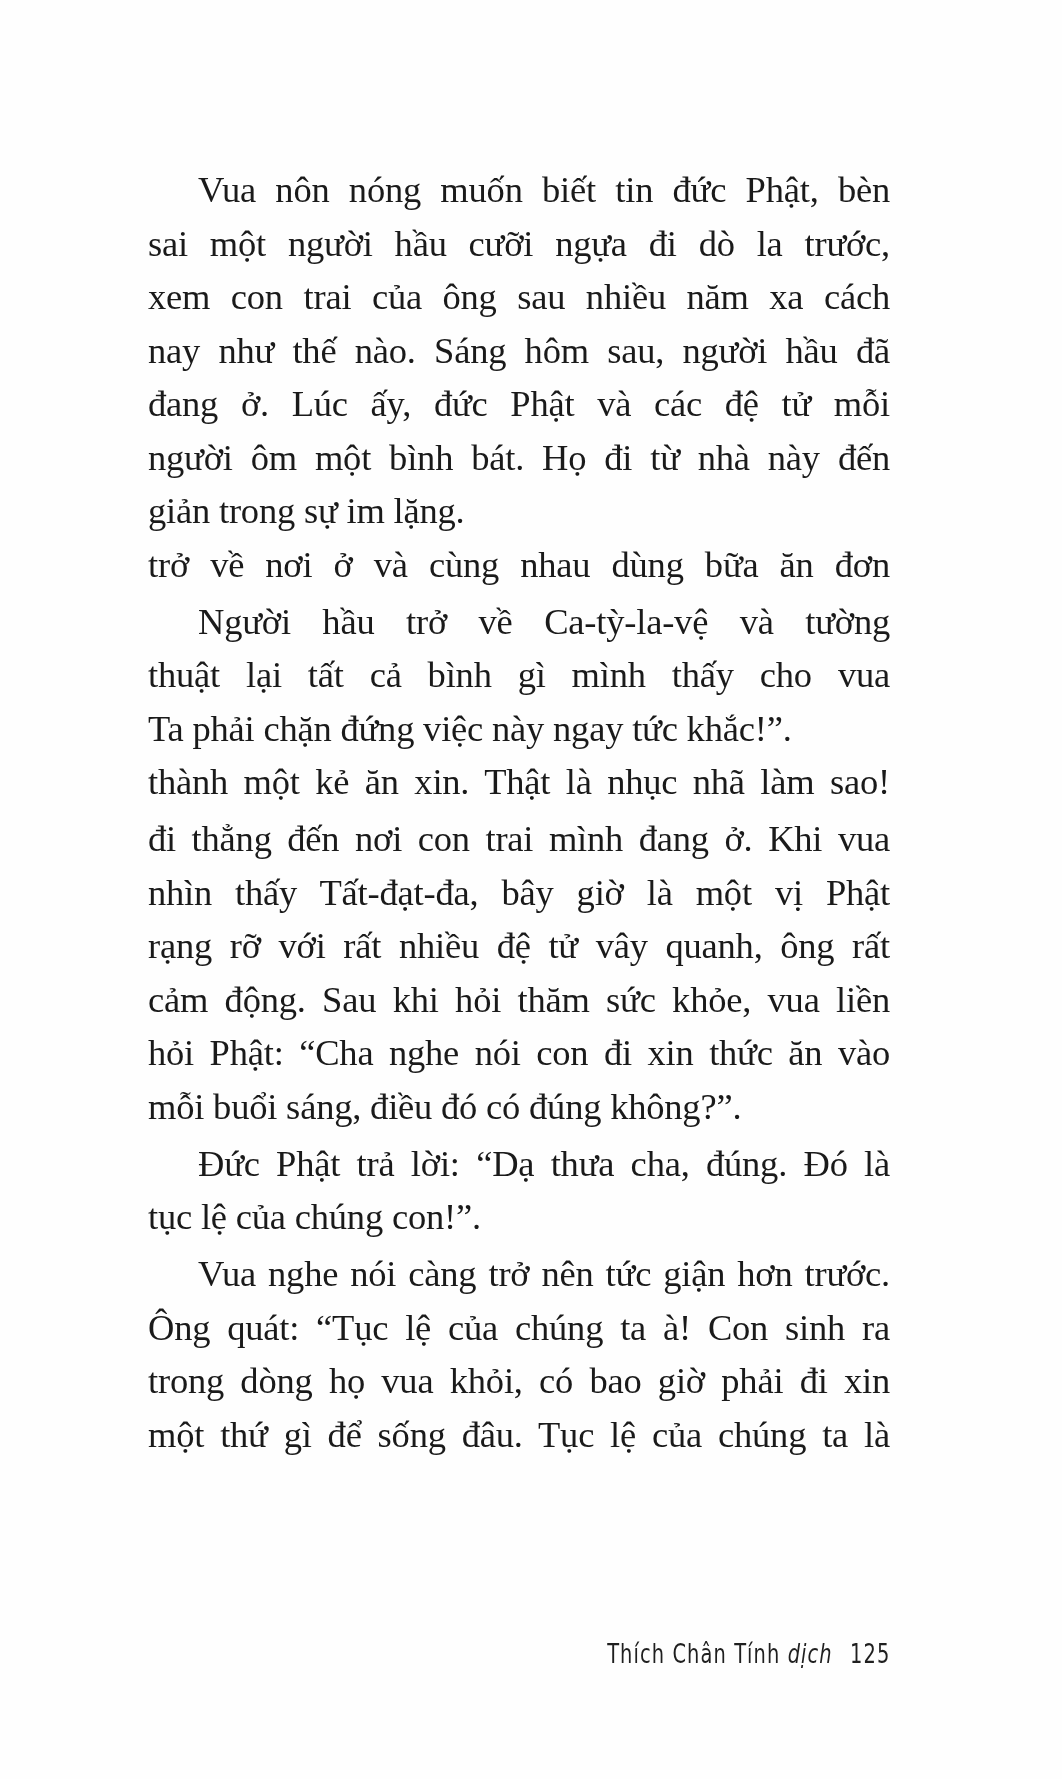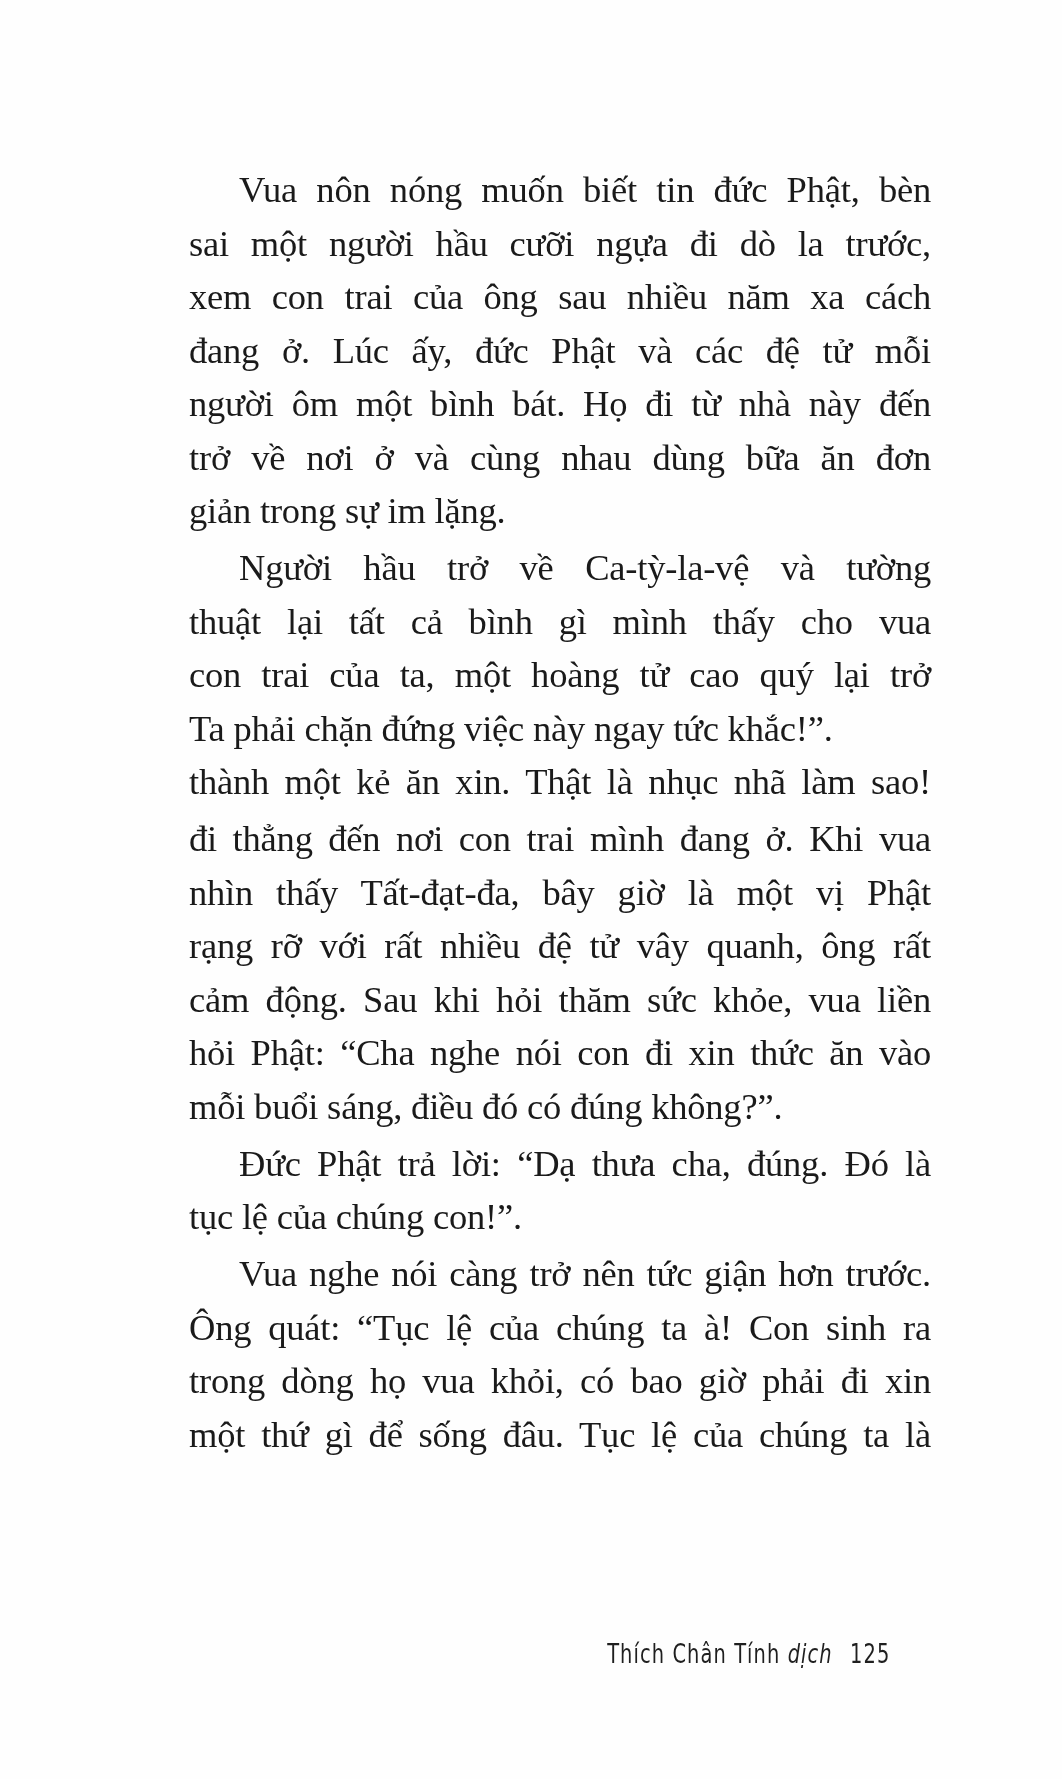--- a/index.html
+++ b/index.html
@@ -13,21 +13,20 @@
     }
     .page-text {
       position: absolute;
       left: 148px;
       top: 166px;
       width: 742px;
       font-family: "Liberation Serif", "DejaVu Serif", serif;
       font-size: 36.5px;
       line-height: 47px;
       letter-spacing: -0.2px;
-      margin-left: 41px;
     }
     .para { margin: 0 0 10px 0; }
     .line {
       display: block;
       height: 47px;
       white-space: nowrap;
       text-align: justify;
       text-align-last: justify;
       margin-bottom: 6.5px;
     }
@@ -50,30 +49,30 @@
   </style>
 </head>
 <body>
 
 <div class="page-text">
 
   <div class="para">
     <span class="line indent">Vua nôn nóng muốn biết tin đức Phật, bèn</span>
     <span class="line">sai một người hầu cưỡi ngựa đi dò la trước,</span>
     <span class="line">xem con trai của ông sau nhiều năm xa cách</span>
+    <span class="line">nay như thế nào. Sáng hôm sau, người hầu đã</span>
     <span class="line">đang ở. Lúc ấy, đức Phật và các đệ tử mỗi</span>
     <span class="line">người ôm một bình bát. Họ đi từ nhà này đến</span>
+    <span class="line last">giản trong sự im lặng.</span>
     <span class="line">trở về nơi ở và cùng nhau dùng bữa ăn đơn</span>
-    <span class="line last">giản trong sự im lặng.</span>
   </div>
 
   <div class="para">
     <span class="line indent">Người hầu trở về Ca-tỳ-la-vệ và tường</span>
     <span class="line">thuật lại tất cả bình gì mình thấy cho vua</span>
-    <span class="line">con trai của ta, một hoàng tử cao quý lại trở</span>
     <span class="line last">Ta phải chặn đứng việc này ngay tức khắc!”.</span>
     <span class="line">thành một kẻ ăn xin. Thật là nhục nhã làm sao!</span>
   </div>
 
   <div class="para">
     <span class="line">đi thẳng đến nơi con trai mình đang ở. Khi vua</span>
     <span class="line">nhìn thấy Tất-đạt-đa, bây giờ là một vị Phật</span>
     <span class="line">rạng rỡ với rất nhiều đệ tử vây quanh, ông rất</span>
     <span class="line">cảm động. Sau khi hỏi thăm sức khỏe, vua liền</span>
     <span class="line">hỏi Phật: “Cha nghe nói con đi xin thức ăn vào</span>

